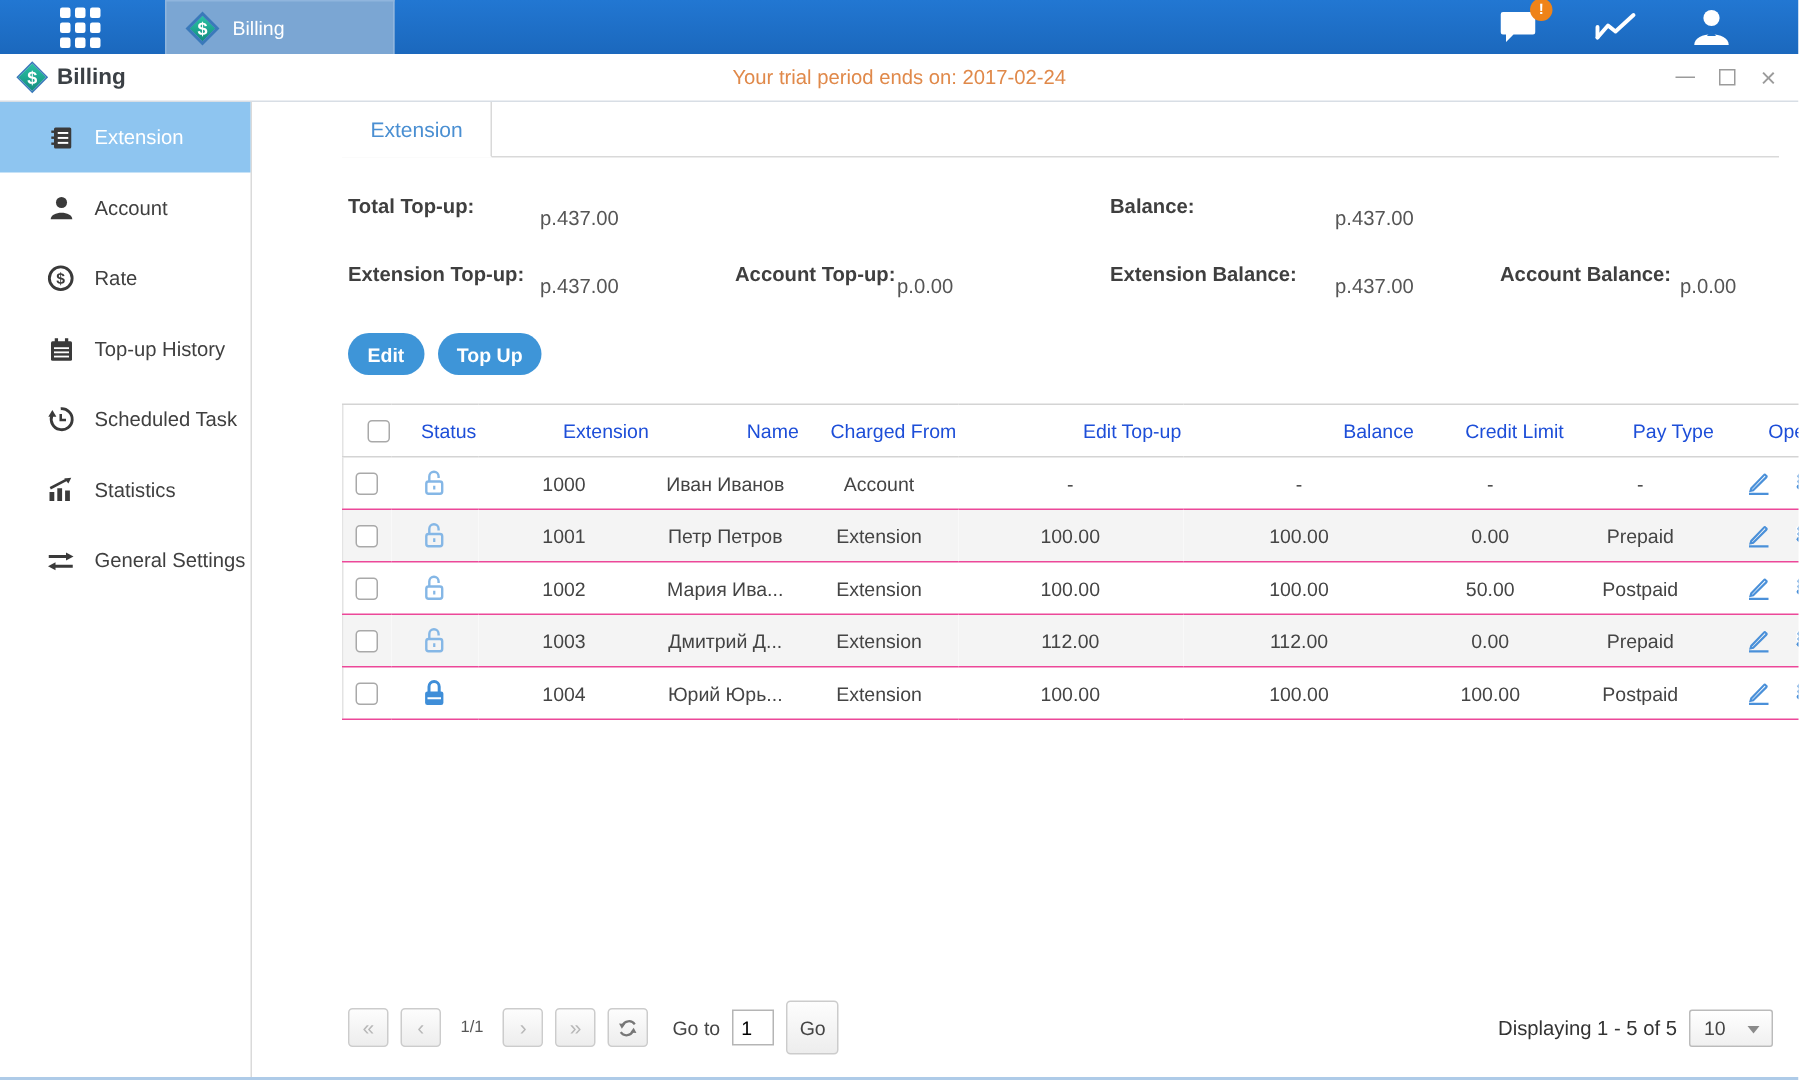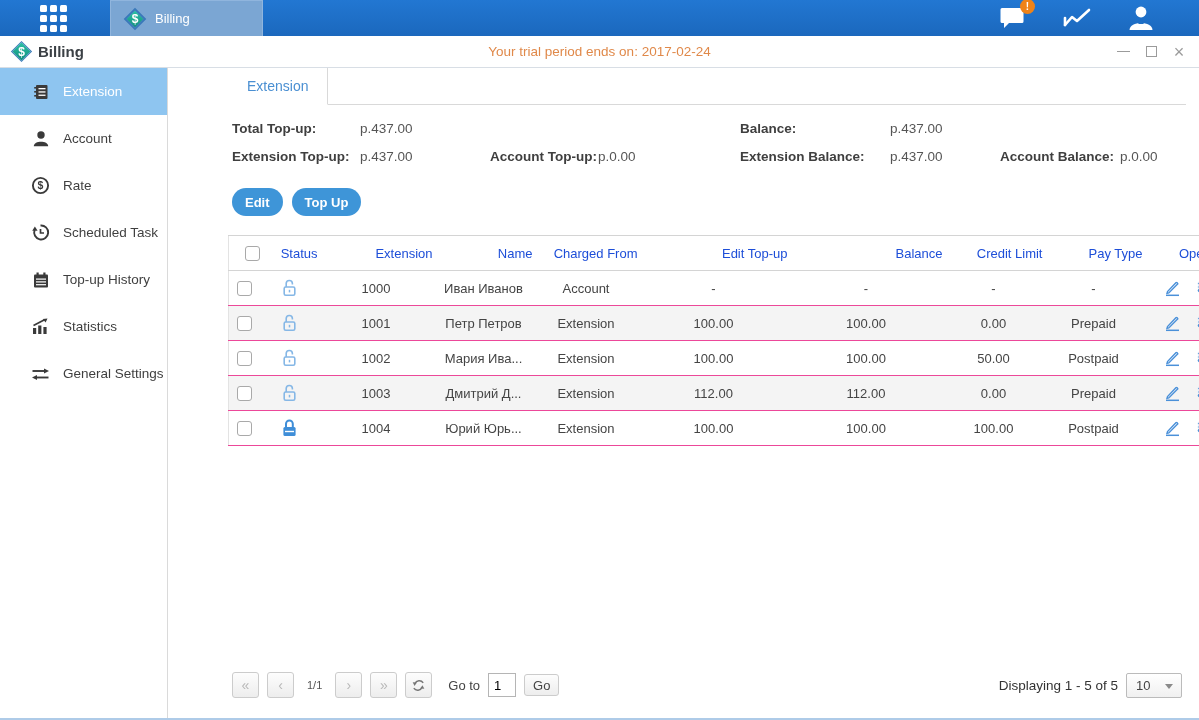--- a/index.html
+++ b/index.html
@@ -55,21 +55,21 @@
 
   .tabstrip { height:37px; border-bottom:1px solid #d9d9d9; display:flex; flex:0 0 auto; }
   .tab { padding:0 19px; display:flex; align-items:center; background:#fff; border-right:1px solid #d9d9d9;
          color:#4a8fd2; font-size:14px; margin-bottom:-1px; border-bottom:1px solid #fff; cursor:pointer; }
 
   .summary { padding:16px 4px 0; display:flex; font-size:13.5px; flex:0 0 auto; }
   .sum-half { display:grid; row-gap:13px; align-items:center; }
   .sum-left  { width:508px; grid-template-columns:128px 130px 108px 1fr; }
   .sum-right { flex:1; grid-template-columns:150px 110px 120px 1fr; }
   .lbl { font-weight:bold; color:#3f3f3f; }
-  .val { color:#555; }
+  .val { color:#555;margin-top:17px; }
 
   .actions { margin:24px 0 19px; padding-left:4px; display:flex; gap:9px; flex:0 0 auto; }
   .btn-blue { background:#3e95d8; color:#fff; border:none; height:28px; padding:0 13px;
               font-size:13px; border-radius:14px; font-family:inherit; cursor:pointer; font-weight:bold; }
 
   table { width:100%; border-collapse:collapse; font-size:13px; color:#444; table-layout:fixed;
           border-left:1px solid #e3e3e3; border-right:1px solid #d6d6d6; }
   thead th { height:35px; font-weight:normal; color:#1d4ed8; border-top:1px solid #d4d4d4;
              border-bottom:1px solid #d4d4d4; text-align:right; }
   tbody td { height:35px; text-align:center; border-bottom:1px solid #ec4899; overflow:hidden;
@@ -80,21 +80,21 @@
   .lock { display:inline-flex; vertical-align:middle; }
   .op { display:inline-flex; margin:0 7px; vertical-align:middle; cursor:pointer; }
 
   .footer { margin-top:auto; height:56px; display:flex; align-items:center; gap:8px; padding:0 4px 10px; flex:0 0 auto; }
   .pg-btn { width:27px; height:26px; border:1px solid #ccc; background:linear-gradient(#fdfdfd,#ededed);
             border-radius:3px; color:#b8b8b8; font-size:14px; display:flex; align-items:center;
             justify-content:center; cursor:pointer; }
   .pg-label { color:#555; font-size:11px; margin:0 5px; }
   .goto-label { color:#444; font-size:13px; margin-left:8px; }
   .goto-input { width:28px; height:24px; border:1px solid #b5b5b5; font-size:13px; padding-left:5px; font-family:inherit; }
-  .go-btn { height:22px; padding:0 8px; border:1px solid #ccc; background:linear-gradient(#fdfdfd,#ededed);
+  .go-btn { height:36px; padding:0 8px; border:1px solid #ccc; background:linear-gradient(#fdfdfd,#ededed);
             border-radius:3px; color:#444; font-size:13px; font-family:inherit; cursor:pointer; }
   .displaying { margin-left:auto; font-size:13.5px; color:#333; }
   .pagesize { width:56px; height:25px; border:1px solid #bbb; border-radius:2px; display:flex; align-items:center;
               padding-left:9px; position:relative; font-size:13px; color:#444;
               background:linear-gradient(#fff,#f0f0f0); cursor:pointer; }
   .caret { position:absolute; right:8px; top:10px; width:0; height:0;
            border-left:4.5px solid transparent; border-right:4.5px solid transparent; border-top:5px solid #8a8a8a; }
 </style>
 </head>
 <body>
@@ -193,40 +193,40 @@
           <span class="sb-icon">
             <svg width="19" height="19" viewBox="0 0 19 19">
               <circle cx="9.5" cy="9.5" r="7.6" fill="none" stroke="#3a3a3a" stroke-width="1.9"></circle>
               <text x="9.5" y="13.4" text-anchor="middle" font-size="10.5" font-weight="bold" fill="#3a3a3a" font-family="Liberation Sans, sans-serif">$</text>
             </svg>
           </span>
                  <span>Rate</span>
         </div>
         <div class="sidebar-item">
           <span class="sb-icon">
-            <svg width="19" height="19" viewBox="0 0 19 19">
-              <path d="M3.6,7 A7,7 0 1 0 9.5,2.5" fill="none" stroke="#3a3a3a" stroke-width="1.9"></path>
-              <polygon points="1.2,7.8 6.6,7.8 3.9,3.4" fill="#3a3a3a"></polygon>
-              <polyline points="9.5,6 9.5,10 13,10" fill="none" stroke="#3a3a3a" stroke-width="1.7"></polyline>
-            </svg>
-          </span>
-                 <span>Scheduled Task</span>
-        </div>
-        <div class="sidebar-item">
-          <span class="sb-icon">
             <svg width="18" height="18" viewBox="0 0 18 18">
               <rect x="2" y="3.5" width="14" height="13" rx="1" fill="#3a3a3a"></rect>
               <rect x="4.5" y="1.5" width="2.2" height="3.5" fill="#3a3a3a"></rect>
               <rect x="11.3" y="1.5" width="2.2" height="3.5" fill="#3a3a3a"></rect>
               <rect x="4" y="7.5" width="10" height="1.2" fill="#fff"></rect>
               <rect x="4" y="10.3" width="10" height="1.2" fill="#fff"></rect>
               <rect x="4" y="13.1" width="10" height="1.2" fill="#fff"></rect>
             </svg>
           </span>
                  <span>Top-up History</span>
+        </div>
+        <div class="sidebar-item">
+          <span class="sb-icon">
+            <svg width="19" height="19" viewBox="0 0 19 19">
+              <path d="M3.6,7 A7,7 0 1 0 9.5,2.5" fill="none" stroke="#3a3a3a" stroke-width="1.9"></path>
+              <polygon points="1.2,7.8 6.6,7.8 3.9,3.4" fill="#3a3a3a"></polygon>
+              <polyline points="9.5,6 9.5,10 13,10" fill="none" stroke="#3a3a3a" stroke-width="1.7"></polyline>
+            </svg>
+          </span>
+                 <span>Scheduled Task</span>
         </div>
         <div class="sidebar-item">
           <span class="sb-icon">
             <svg width="19" height="19" viewBox="0 0 19 19">
               <rect x="2" y="11" width="3.2" height="6" fill="#3a3a3a"></rect>
               <rect x="7.2" y="8.5" width="3.2" height="8.5" fill="#3a3a3a"></rect>
               <rect x="12.4" y="10" width="3.2" height="7" fill="#3a3a3a"></rect>
               <path d="M2.5,8.5 L13.5,2.8" stroke="#3a3a3a" stroke-width="1.7" fill="none"></path>
               <polygon points="16.5,1.5 11.8,2 14.6,5.4" fill="#3a3a3a"></polygon>
             </svg>

